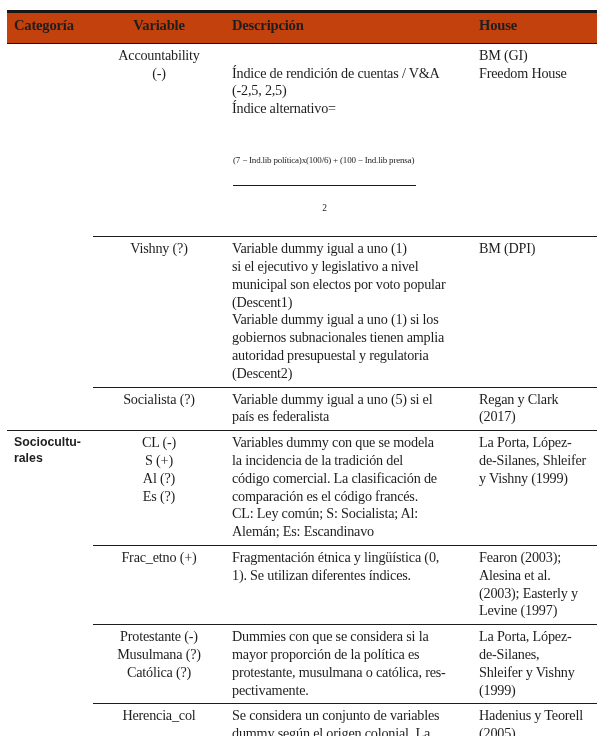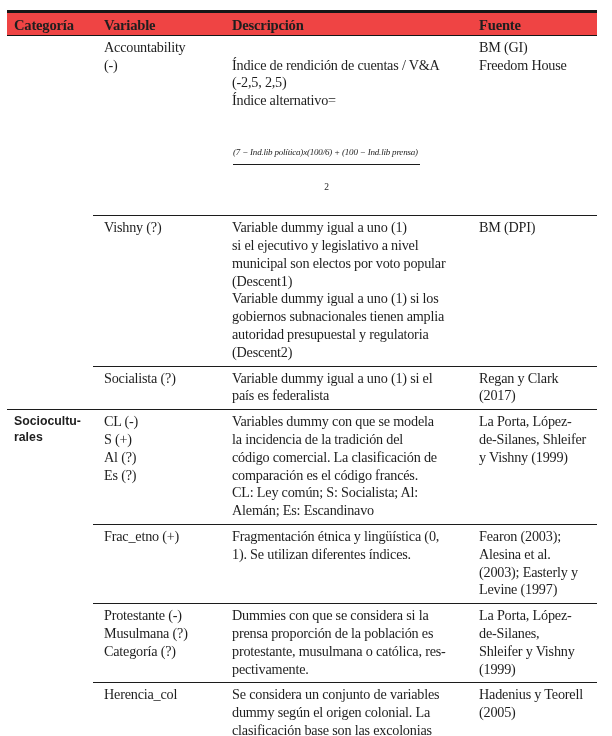--- a/index.html
+++ b/index.html
@@ -25,59 +25,58 @@
     font-size: 14.2px;
     line-height: 17.8px;
     letter-spacing: -0.2px;
   }
   col.c-cat { width: 86px; }
   col.c-var { width: 127px; }
   col.c-desc { width: 247px; }
   col.c-src { width: 130px; }
 
   thead th {
-    background: #ef4444;
+    background: #c2410c;
     border-bottom: 1.2px solid #161616;
     text-align: left;
     font-weight: bold;
     font-size: 14.6px;
     padding-top: 4px;
-    padding-bottom: 0;
+    padding-bottom: 8px;
     vertical-align: middle;
   }
   td {
     vertical-align: top;
     padding-top: 3px;
     padding-bottom: 4px;
     white-space: pre-line;
   }
   .p-cat { padding-left: 7px;  padding-right: 4px; }
-  .p-var { padding-left: 11px; padding-right: 6px; }
+  .p-var { padding-left: 11px; padding-right: 6px; text-align: center; }
   .p-desc{ padding-left: 12px; padding-right: 3px; }
   .p-src { padding-left: 12px; padding-right: 2px; }
 
   td.cat {
     font-family: "Liberation Sans", sans-serif;
     font-weight: bold;
     font-size: 12.3px;
     line-height: 16px;
     letter-spacing: 0;
   }
   
   .bb  { border-bottom: 1.1px solid #1c1c1c; margin-top: 48px; }
 
   .formula { display: inline-block; margin-top: 1px; margin-left: 1px; }
   .fnum {
-    font-style: italic;
     font-size: 9px;
     line-height: 11px;
     letter-spacing: -0.2px;
     white-space: nowrap;
     border-bottom: 1px solid #1c1c1c;
-    padding: 0 2px 6px 0;
+    padding: 0 2px 19px 0;
   }
   .fden {
     font-style: normal;
     font-size: 9.5px;
     line-height: 11px;
     text-align: center;
   }
 </style>
 </head>
 <body>
@@ -88,21 +87,21 @@
       <col class="c-cat">
         <col class="c-var">
         <col class="c-desc">
         <col class="c-src">
     </colgroup>
     <thead>
       <tr>
         <th class="p-cat">Categoría</th>
         <th class="p-var">Variable</th>
         <th class="p-desc">Descripción</th>
-        <th class="p-src">Fuente</th>
+        <th class="p-src">House</th>
       </tr>
     </thead>
     <tbody>
 
       <tr>
         <td class="cat p-cat bb" rowspan="3"></td>
         <td class="p-var bb">Accountability
 (-)</td>
         <td class="p-desc bb">
           <div>Índice de rendición de cuentas / V&amp;A
@@ -125,21 +124,21 @@
 (Descent1)
 Variable dummy igual a uno (1) si los
 gobiernos subnacionales tienen amplia
 autoridad presupuestal y regulatoria
 (Descent2)</td>
         <td class="p-src bb">BM (DPI)</td>
       </tr>
 
       <tr>
         <td class="p-var bb">Socialista (?)</td>
-        <td class="p-desc bb">Variable dummy igual a uno (1) si el
+        <td class="p-desc bb">Variable dummy igual a uno (5) si el
 país es federalista</td>
         <td class="p-src bb">Regan y Clark
 (2017)</td>
       </tr>
 
       <tr>
         <td class="cat p-cat bb" rowspan="4">Sociocultu-
 rales</td>
         <td class="p-var bb">CL (-)
 S (+)
@@ -162,23 +161,23 @@
 1). Se utilizan diferentes índices.</td>
         <td class="p-src bb">Fearon (2003);
 Alesina et al.
 (2003); Easterly y
 Levine (1997)</td>
       </tr>
 
       <tr>
         <td class="p-var bb">Protestante (-)
 Musulmana (?)
-Categoría (?)</td>
+Católica (?)</td>
         <td class="p-desc bb">Dummies con que se considera si la
-prensa proporción de la población es
+mayor proporción de la política es
 protestante, musulmana o católica, res-
 pectivamente.</td>
         <td class="p-src bb">La Porta, López-
 de-Silanes,
 Shleifer y Vishny
 (1999)</td>
       </tr>
 
       <tr>
         <td class="p-var bb">Herencia_col</td>

